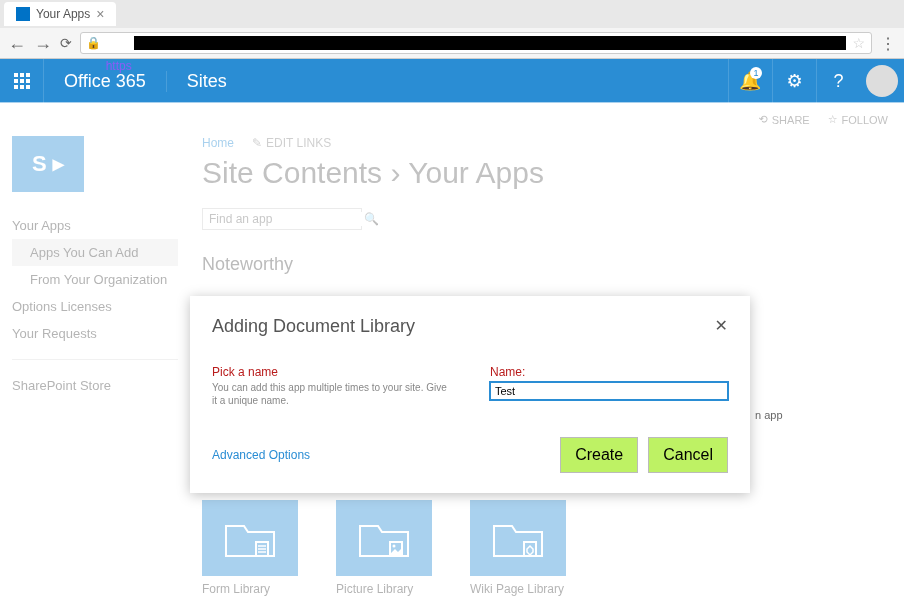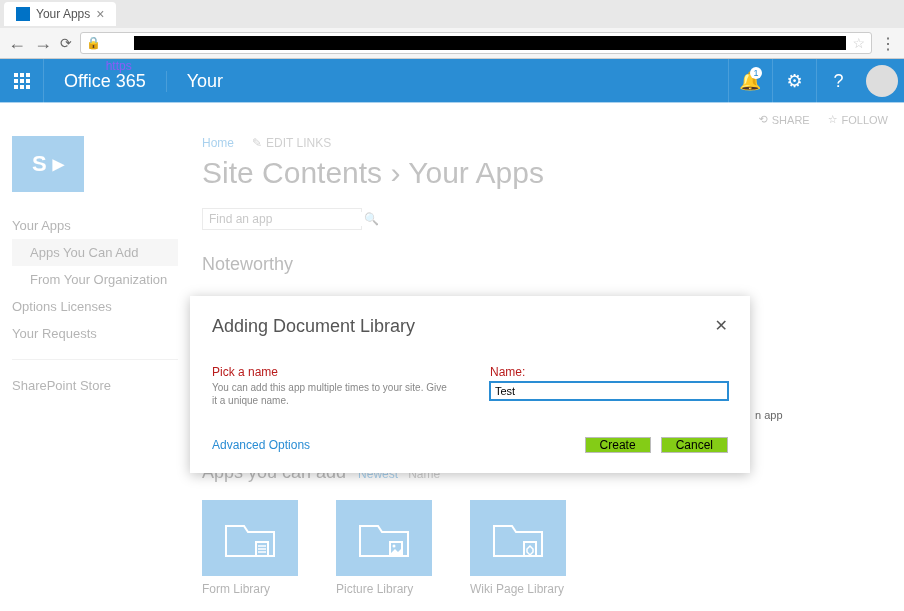--- a/index.html
+++ b/index.html
@@ -71,21 +71,21 @@
     .dialog-close { font-size: 16px; color: #555; cursor: pointer; }
     .dialog-body { display: flex; gap: 40px; margin-top: 28px; }
     .dialog-left { flex: 1; }
     .field-label { font-size: 12px; color: #b91c1c; margin-bottom: 2px; }
     .field-help { font-size: 10px; color: #888; line-height: 1.3; }
     .dialog-right { flex: 1; }
     .name-input { width: 100%; border: 1px solid #2a8dd4; outline: 1px solid #2a8dd4; padding: 2px 4px; font-size: 11px; }
     .dialog-footer { display: flex; justify-content: space-between; align-items: center; margin-top: 30px; }
     .adv-link { color: #2a8dd4; font-size: 12px; cursor: pointer; }
     .dialog-buttons { display: flex; gap: 10px; }
-    .btn { border: 1px solid #bbb; background: #84cc16; padding: 0 14px; font-size: 12px; cursor: pointer; }
+    .btn { border: 1px solid #bbb; background: #bef264; padding: 8px 14px; font-size: 16px; cursor: pointer; }
     
     
     .folder-svg { width: 56px; height: 44px; }
   </style>
 </head>
 <body>
 
 <div class="browser-chrome">
   <div class="tab-bar">
     <div class="tab">
@@ -116,21 +116,21 @@
         <span></span>
         <span></span>
         <span></span>
         <span></span>
         <span></span>
         <span></span>
         <span></span>
     </div>
   </div>
   <div class="brand">Office 365</div>
-  <div class="site-label">Your</div>
+  <div class="site-label">Sites</div>
   <div class="suite-spacer"></div>
   <div class="suite-icon">
     🔔<span class="badge">1</span>
   </div>
   <div class="suite-icon">⚙</div>
   <div class="suite-icon">?</div>
   <div class="avatar"></div>
 </div>
 
 <div class="overlay"></div>

